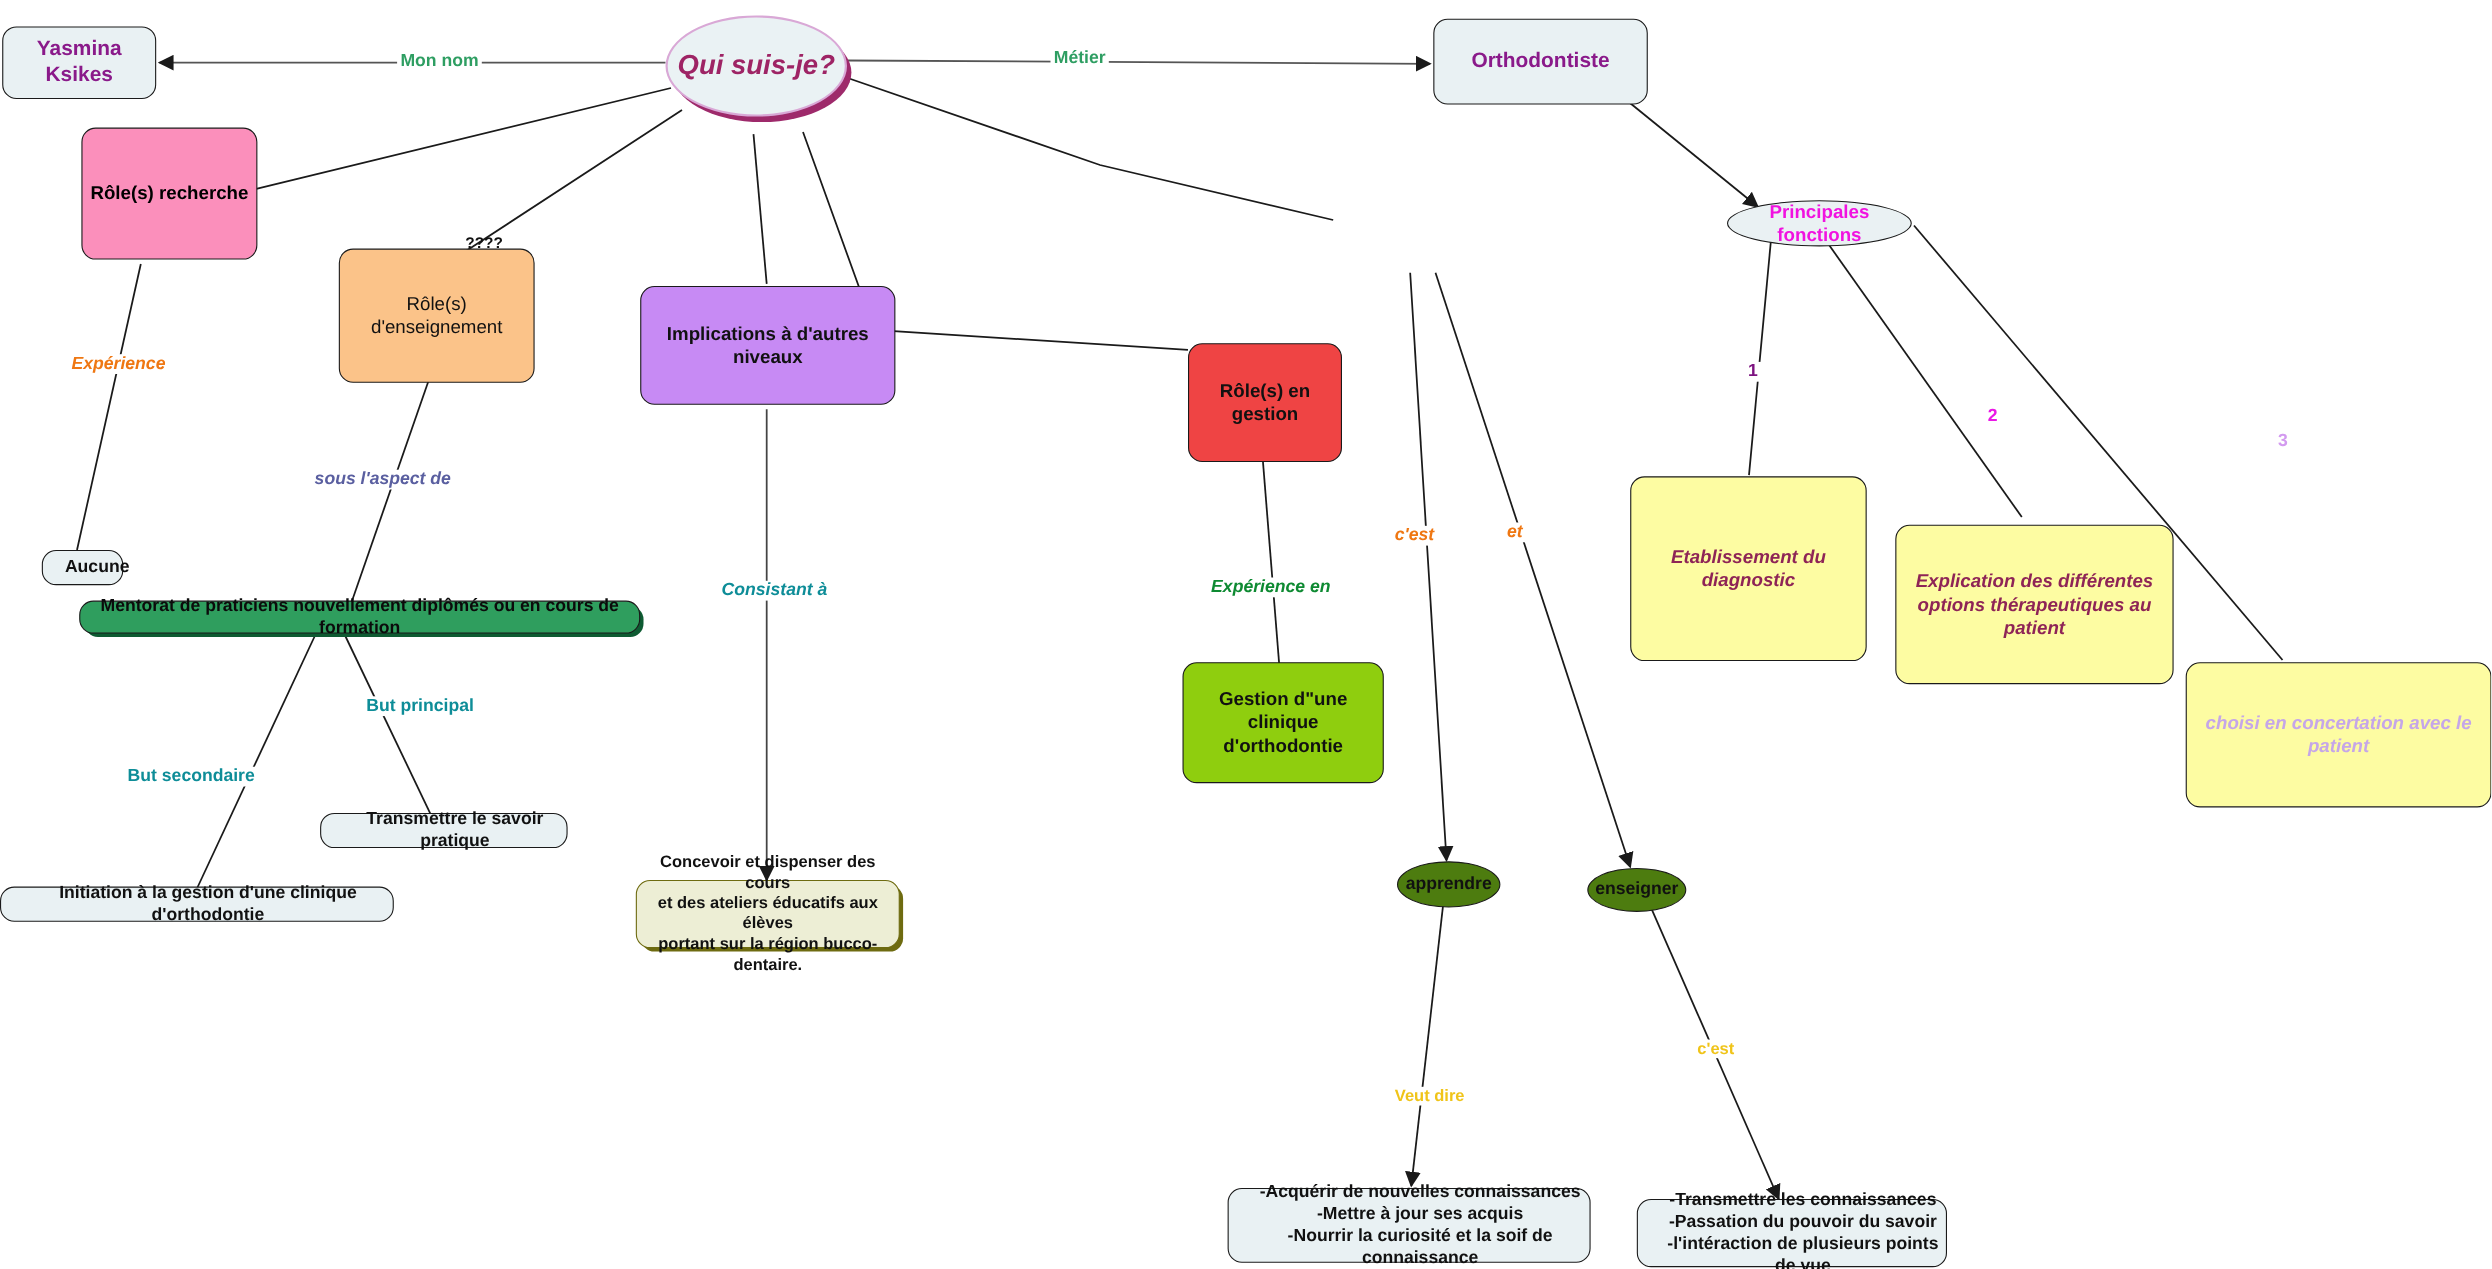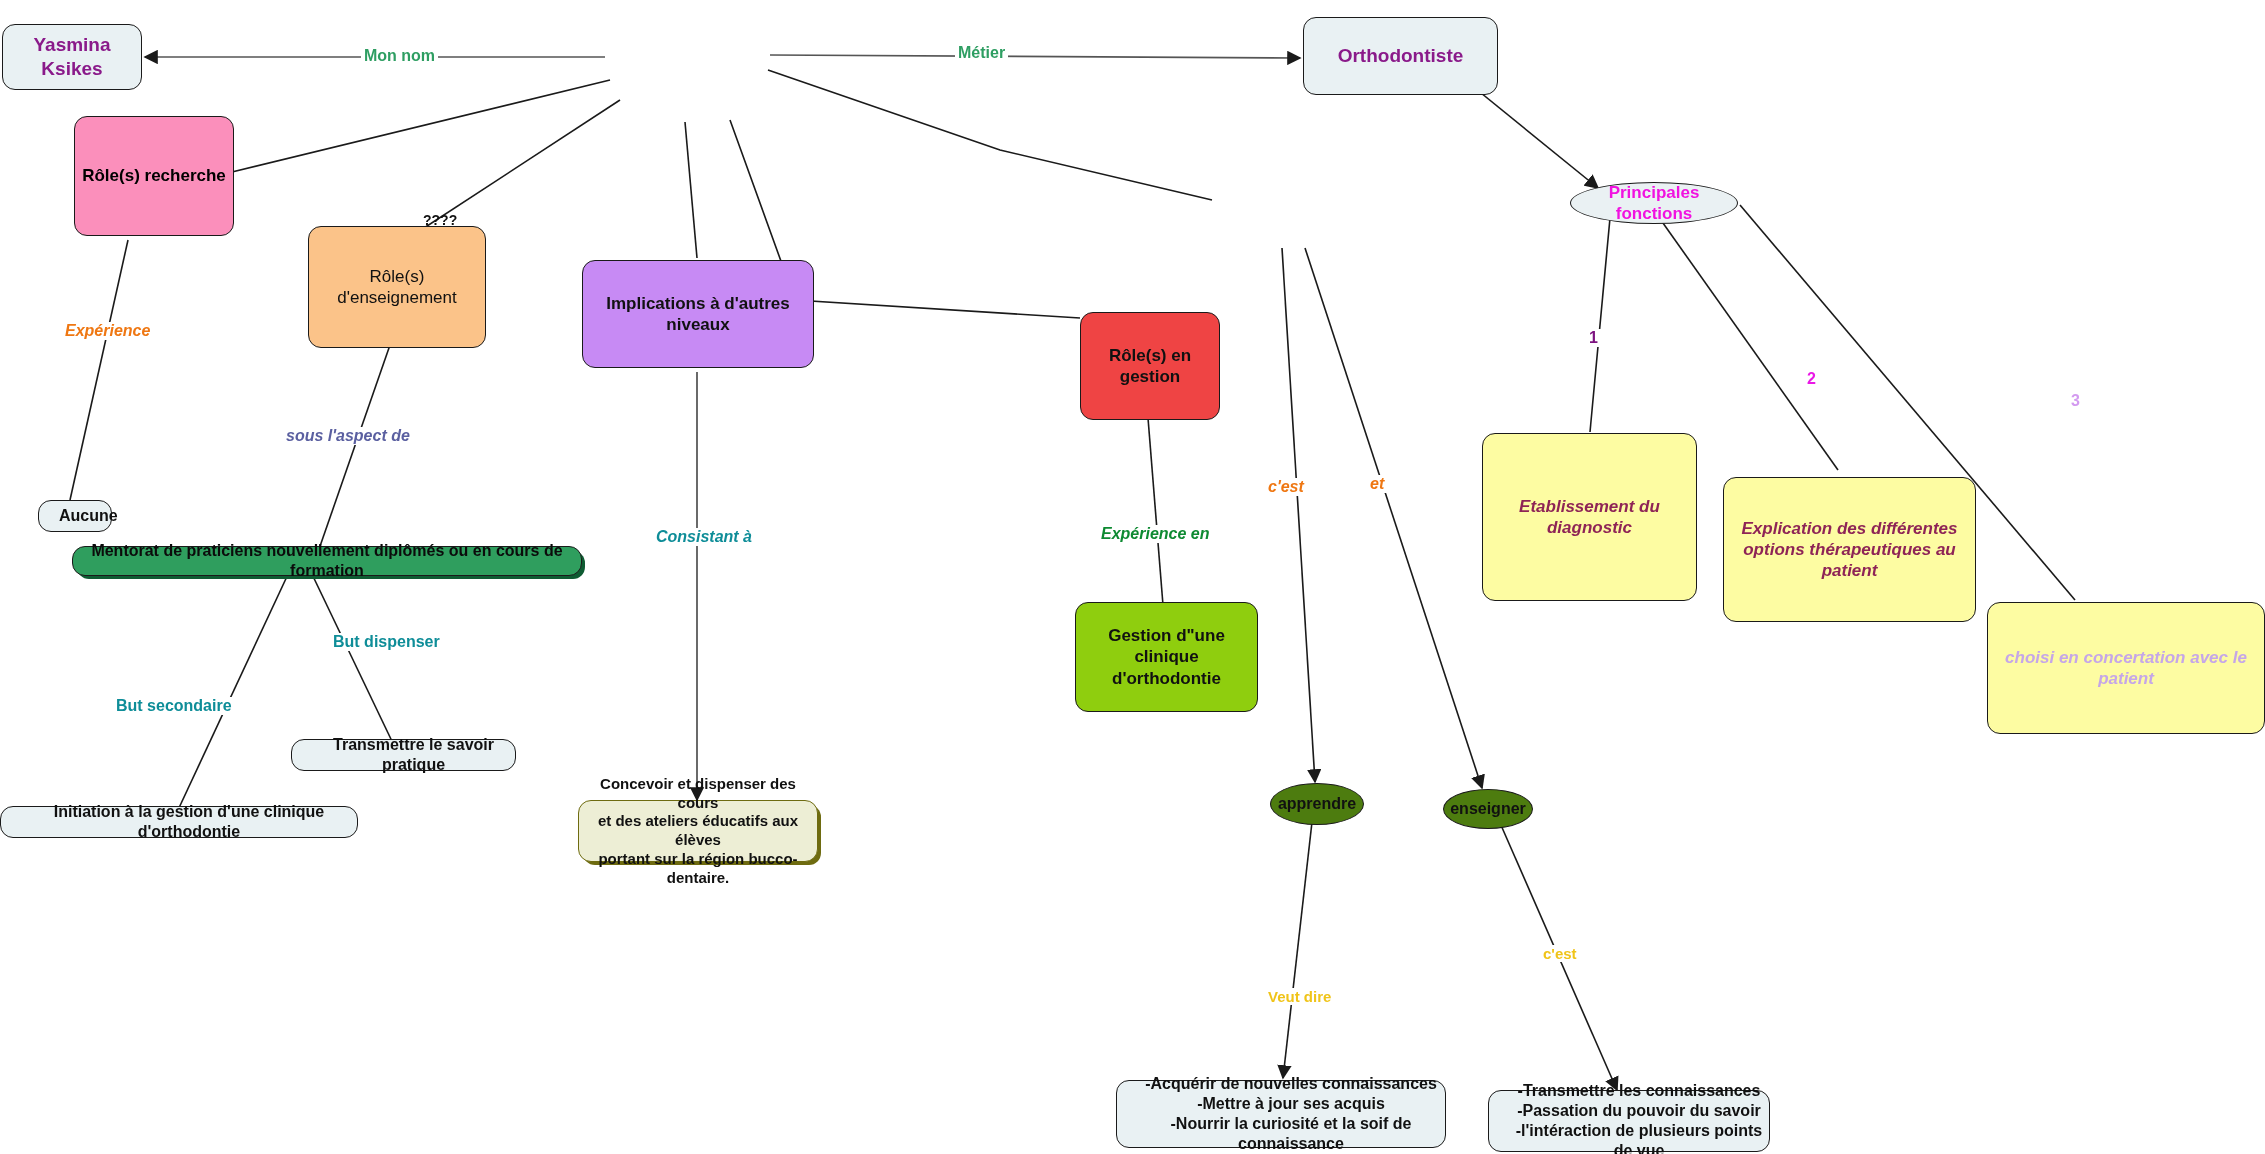--- a/index.html
+++ b/index.html
@@ -210,20 +210,23 @@
       <path d="M1500,823 L1617,1090" marker-end="url(#arw)"></path>
 
       <path d="M1610,218 L1590,432"></path>
 
       <path d="M1658,216 L1838,470"></path>
 
       <path d="M1740,205 L2075,600"></path>
     </g>
   </svg>
 
+  <div class="node n-center" style="left:605px; top:14px; width:165px; height:92px;">
+    <span class="txt">Qui suis-je?</span>
+  </div>
 
   <div class="node rbox n-lightblue" style="left:2px; top:24px; width:140px; height:66px;">
     <span class="txt">Yasmina Ksikes</span>
   </div>
 
   <div class="node rbox n-lightblue" style="left:1303px; top:17px; width:195px; height:78px;">
     <span class="txt">Orthodontiste</span>
   </div>
 
   <div class="node rbox n-pink" style="left:74px; top:116px; width:160px; height:120px;">
@@ -322,21 +325,21 @@
   <div class="elabel lbl-green" style="left:361px; top:47px;">Mon nom</div>
 
   <div class="elabel lbl-green" style="left:955px; top:44px;">Métier</div>
 
   <div class="elabel lbl-qm" style="left:420px; top:212px;">????</div>
 
   <div class="elabel lbl-orange" style="left:62px; top:322px;">Expérience</div>
 
   <div class="elabel lbl-slate" style="left:283px; top:427px;">sous l'aspect de</div>
 
-  <div class="elabel lbl-teal" style="left:330px; top:633px;">But dispenser</div>
+  <div class="elabel lbl-teal" style="left:330px; top:633px;">But principal</div>
 
   <div class="elabel lbl-teal" style="left:113px; top:697px;">But secondaire</div>
 
   <div class="elabel lbl-teal-i" style="left:653px; top:528px;">Consistant à</div>
 
   <div class="elabel lbl-dgreen" style="left:1098px; top:525px;">Expérience en</div>
 
   <div class="elabel lbl-orange" style="left:1265px; top:478px;">c'est</div>
 
   <div class="elabel lbl-orange" style="left:1367px; top:475px;">et</div>

